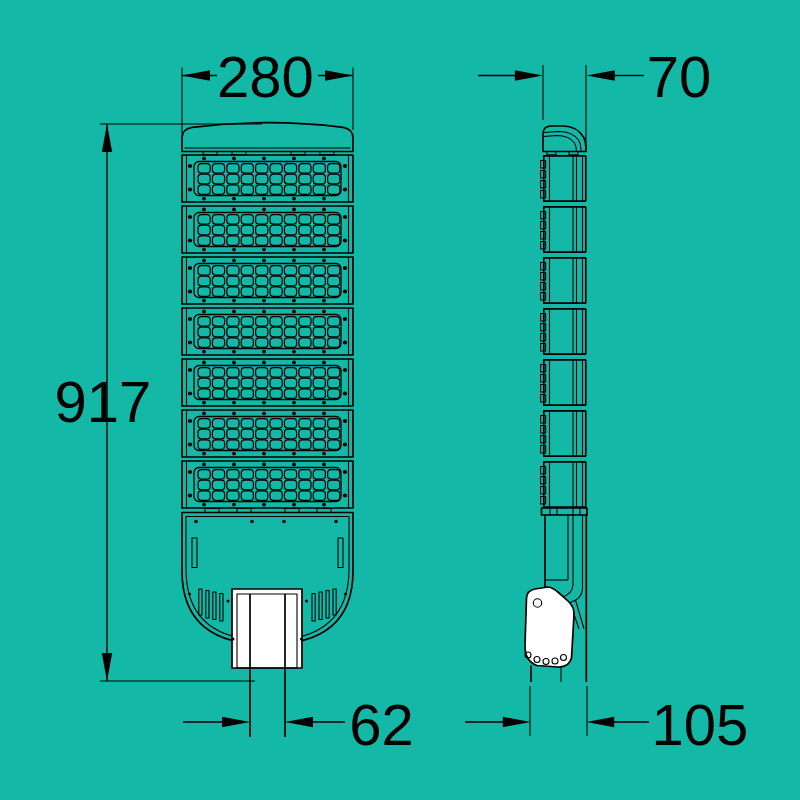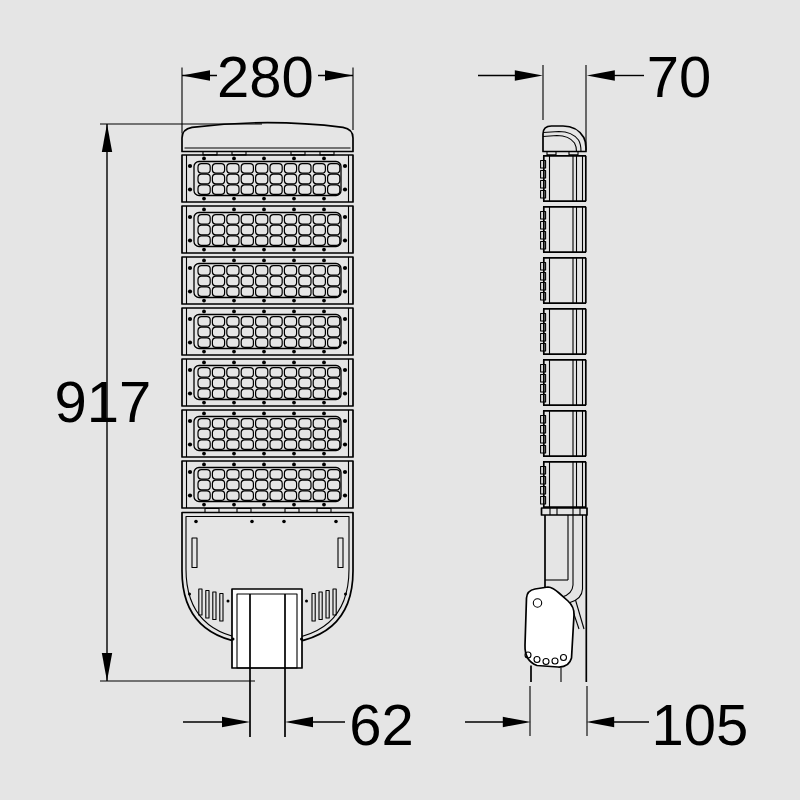--- a/index.html
+++ b/index.html
@@ -1,16 +1,16 @@
 <!DOCTYPE html>
 <html><head>
 <meta charset="utf-8">
 <style>
   html,body{margin:0;padding:0;background:#fff;}
-  .stage{width:800px;height:800px;background:#e5e5e5;position:relative;overflow:hidden;}
+  .stage{width:800px;height:800px;background:#14b8a6;position:relative;overflow:hidden;}
   svg{display:block;}
   .ln{fill:none;stroke:#000;stroke-width:1.7;stroke-linecap:butt;stroke-linejoin:round;}
   .lnthin{fill:none;stroke:#000;stroke-width:1.1;stroke-linejoin:round;}
   .dim{fill:none;stroke:#000;stroke-width:1.4;}
   .ext{fill:none;stroke:#000;stroke-width:1.1;}
   .arrow{fill:#000;stroke:none;}
   .dot{fill:#000;stroke:none;}
   .dimtext{font-family:"Liberation Sans",sans-serif;font-size:58px;fill:#000;text-anchor:middle;}
 </style>
 </head>

